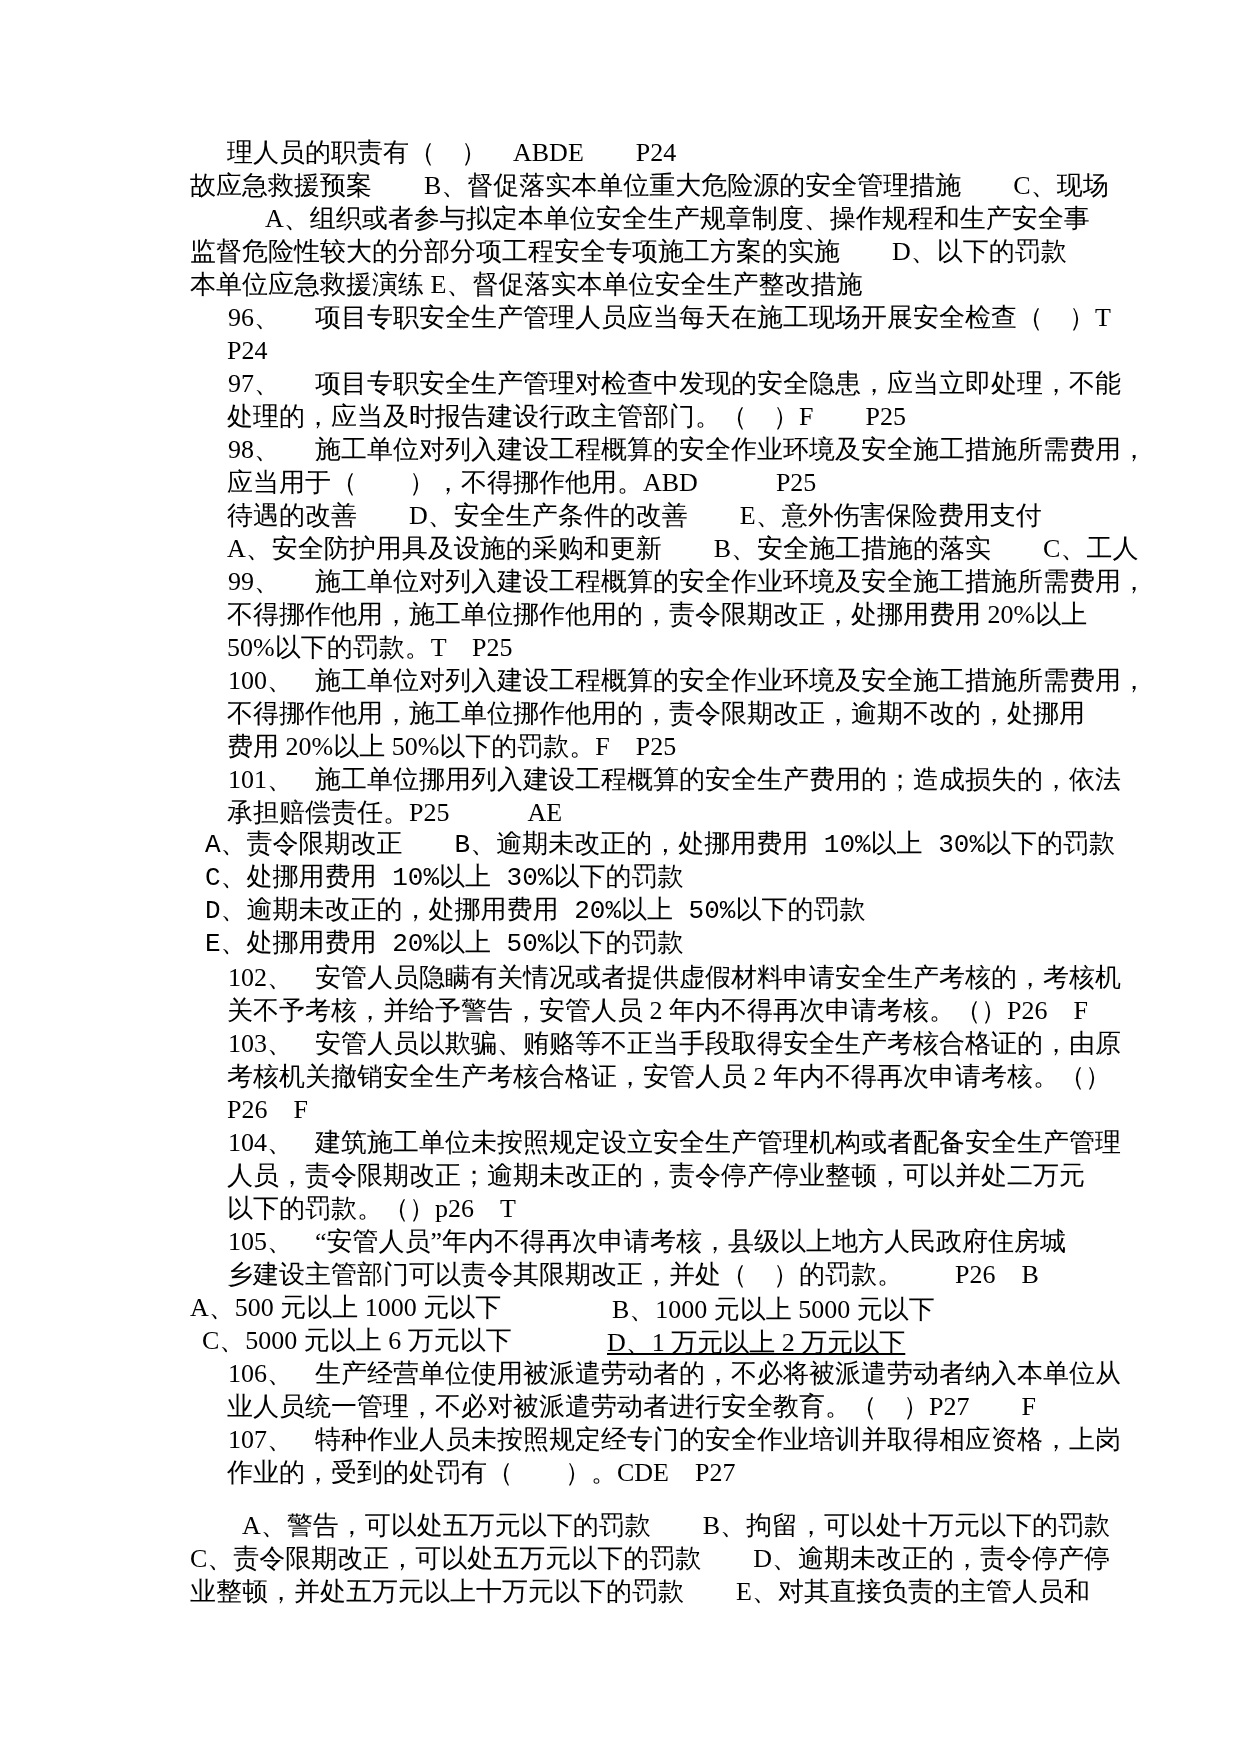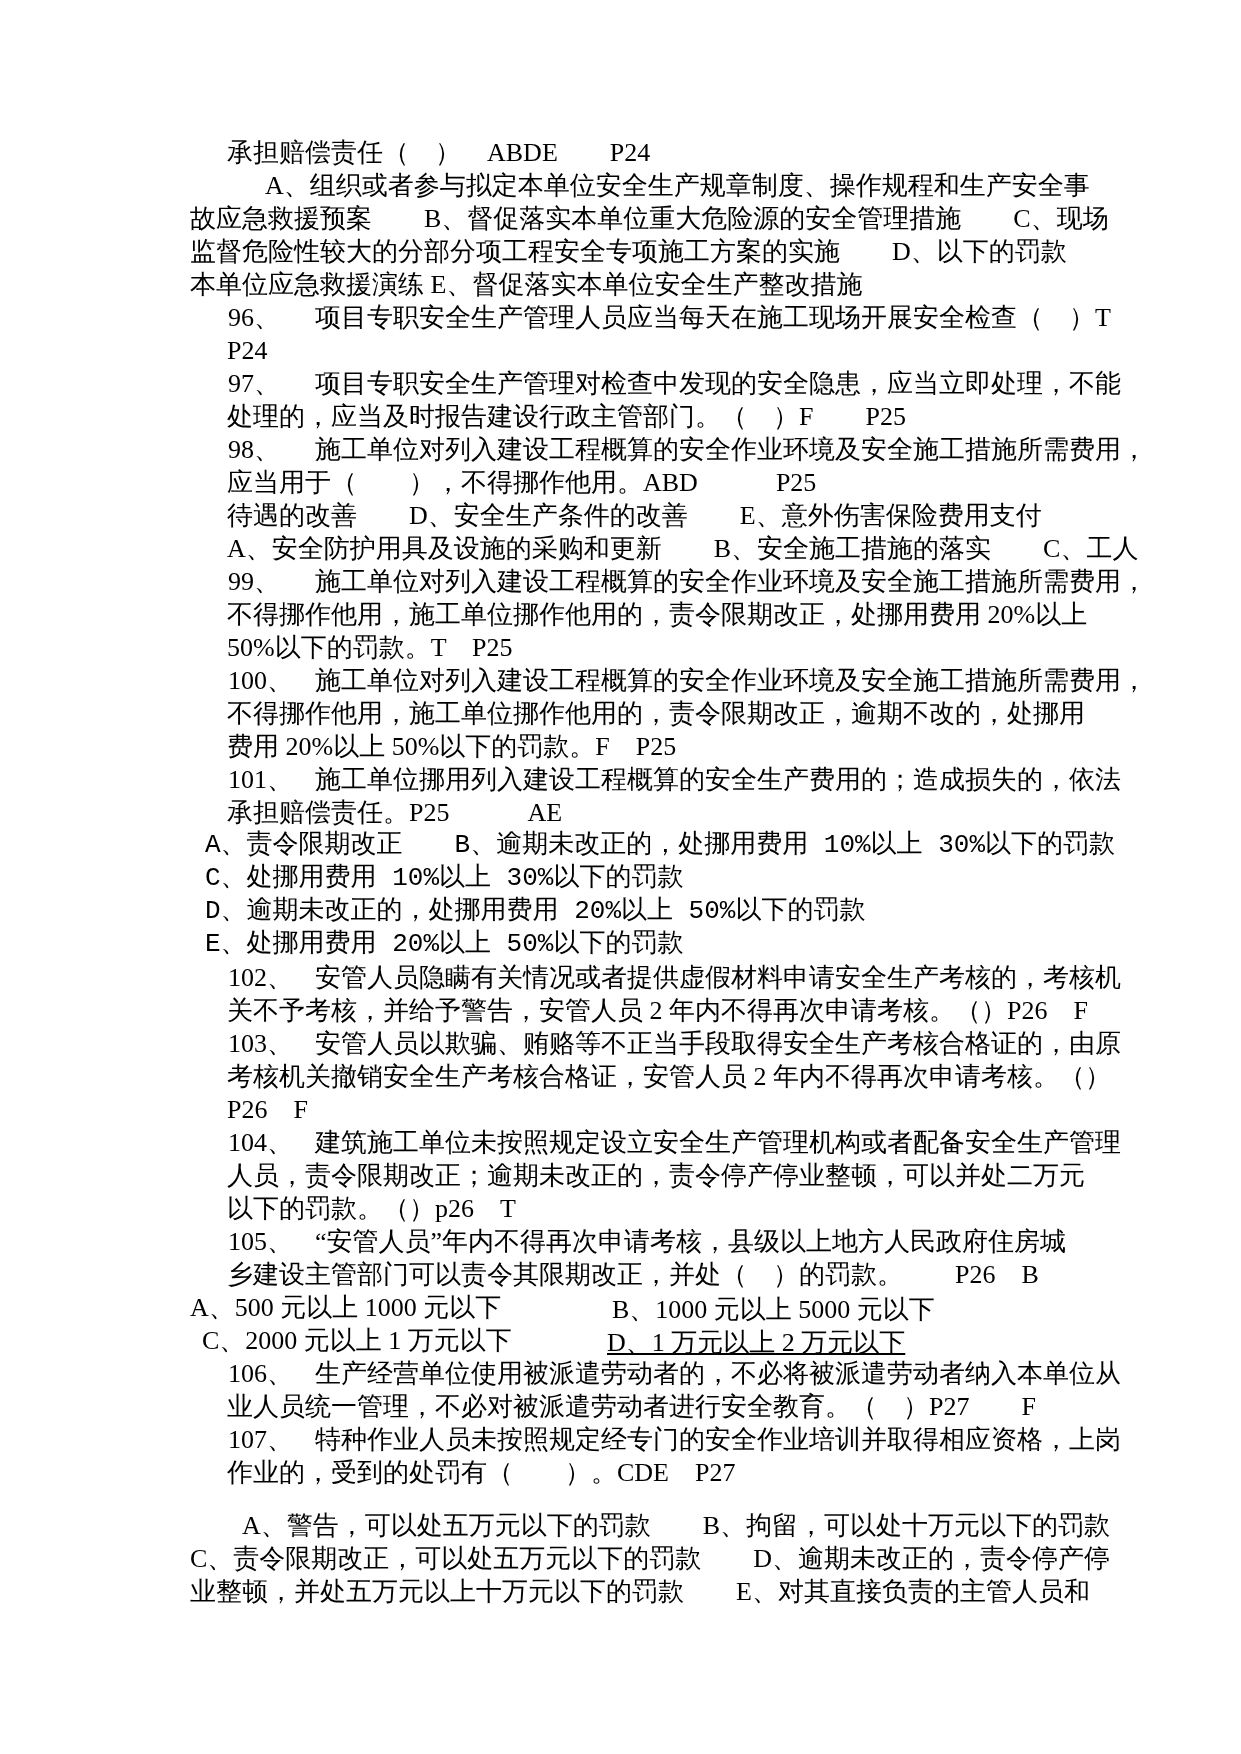--- a/index.html
+++ b/index.html
@@ -32,23 +32,23 @@
   .first{padding-left:75px;}
   .ind12{padding-left:12px;}
   .qnum{display:inline-block;width:87px;margin-left:38px;}
   .seg-abs{position:absolute;top:2px;}
 </style>
 </head>
 <body>
 
 <div class="page">
   <div class="doc">
-      <div class="line cont"><span>承担赔偿责任（　）　ABDE　　P24</span></div>
+      <div class="line cont"><span>理人员的职责有（　）　ABDE　　P24</span></div>
+      <div class="line"><span>故应急救援预案　　B、督促落实本单位重大危险源的安全管理措施　　C、现场</span></div>
       <div class="line first"><span>A、组织或者参与拟定本单位安全生产规章制度、操作规程和生产安全事</span></div>
-      <div class="line"><span>故应急救援预案　　B、督促落实本单位重大危险源的安全管理措施　　C、现场</span></div>
       <div class="line"><span>监督危险性较大的分部分项工程安全专项施工方案的实施　　D、以下的罚款</span></div>
       <div class="line"><span>本单位应急救援演练 E、督促落实本单位安全生产整改措施</span></div>
       <div class="line qline"><span class="qnum">96、</span><span>项目专职安全生产管理人员应当每天在施工现场开展安全检查（　）T</span></div>
       <div class="line cont"><span>P24</span></div>
       <div class="line qline"><span class="qnum">97、</span><span>项目专职安全生产管理对检查中发现的安全隐患，应当立即处理，不能</span></div>
       <div class="line cont"><span>处理的，应当及时报告建设行政主管部门。（　）F　　P25</span></div>
       <div class="line qline"><span class="qnum">98、</span><span>施工单位对列入建设工程概算的安全作业环境及安全施工措施所需费用，</span></div>
       <div class="line cont"><span>应当用于（　　），不得挪作他用。ABD　　　P25</span></div>
       <div class="line cont"><span>待遇的改善　　D、安全生产条件的改善　　E、意外伤害保险费用支付</span></div>
       <div class="line cont"><span>A、安全防护用具及设施的采购和更新　　B、安全施工措施的落实　　C、工人</span></div>
@@ -68,21 +68,21 @@
       <div class="line cont"><span>关不予考核，并给予警告，安管人员 2 年内不得再次申请考核。（）P26　F</span></div>
       <div class="line qline"><span class="qnum">103、</span><span>安管人员以欺骗、贿赂等不正当手段取得安全生产考核合格证的，由原</span></div>
       <div class="line cont"><span>考核机关撤销安全生产考核合格证，安管人员 2 年内不得再次申请考核。（）</span></div>
       <div class="line cont"><span>P26　F</span></div>
       <div class="line qline"><span class="qnum">104、</span><span>建筑施工单位未按照规定设立安全生产管理机构或者配备安全生产管理</span></div>
       <div class="line cont"><span>人员，责令限期改正；逾期未改正的，责令停产停业整顿，可以并处二万元</span></div>
       <div class="line cont"><span>以下的罚款。（）p26　T</span></div>
       <div class="line qline"><span class="qnum">105、</span><span>“安管人员”年内不得再次申请考核，县级以上地方人民政府住房城</span></div>
       <div class="line cont"><span>乡建设主管部门可以责令其限期改正，并处（　）的罚款。　　P26　B</span></div>
       <div class="line"><span>A、500 元以上 1000 元以下</span><span class="seg-abs" style="left: 422px;">B、1000 元以上 5000 元以下</span></div>
-      <div class="line ind12"><span>C、2000 元以上 1 万元以下</span><span class="seg-abs" style="left: 417px; text-decoration: underline;">D、1 万元以上 2 万元以下</span></div>
+      <div class="line ind12"><span>C、5000 元以上 6 万元以下</span><span class="seg-abs" style="left: 417px; text-decoration: underline;">D、1 万元以上 2 万元以下</span></div>
       <div class="line qline"><span class="qnum">106、</span><span>生产经营单位使用被派遣劳动者的，不必将被派遣劳动者纳入本单位从</span></div>
       <div class="line cont"><span>业人员统一管理，不必对被派遣劳动者进行安全教育。（　）P27　　F</span></div>
       <div class="line qline"><span class="qnum">107、</span><span>特种作业人员未按照规定经专门的安全作业培训并取得相应资格，上岗</span></div>
       <div class="line cont"><span>作业的，受到的处罚有（　　）。CDE　P27</span></div>
       <div class="line optA"><span>A、警告，可以处五万元以下的罚款　　B、拘留，可以处十万元以下的罚款</span></div>
       <div class="line"><span>C、责令限期改正，可以处五万元以下的罚款　　D、逾期未改正的，责令停产停</span></div>
       <div class="line"><span>业整顿，并处五万元以上十万元以下的罚款　　E、对其直接负责的主管人员和</span></div>
     </div>
 </div>
 

